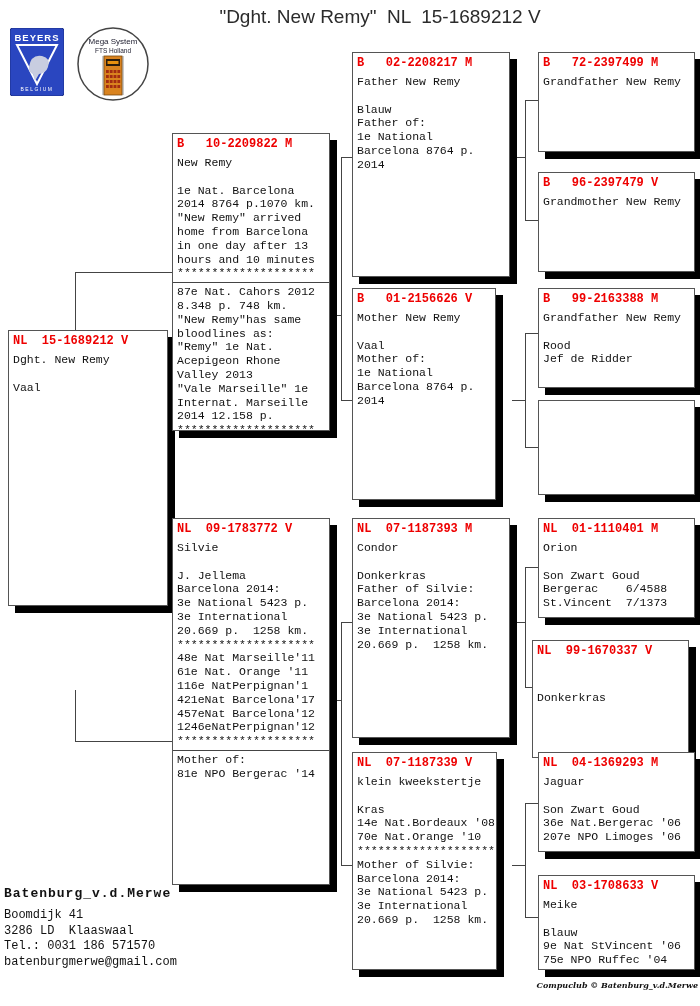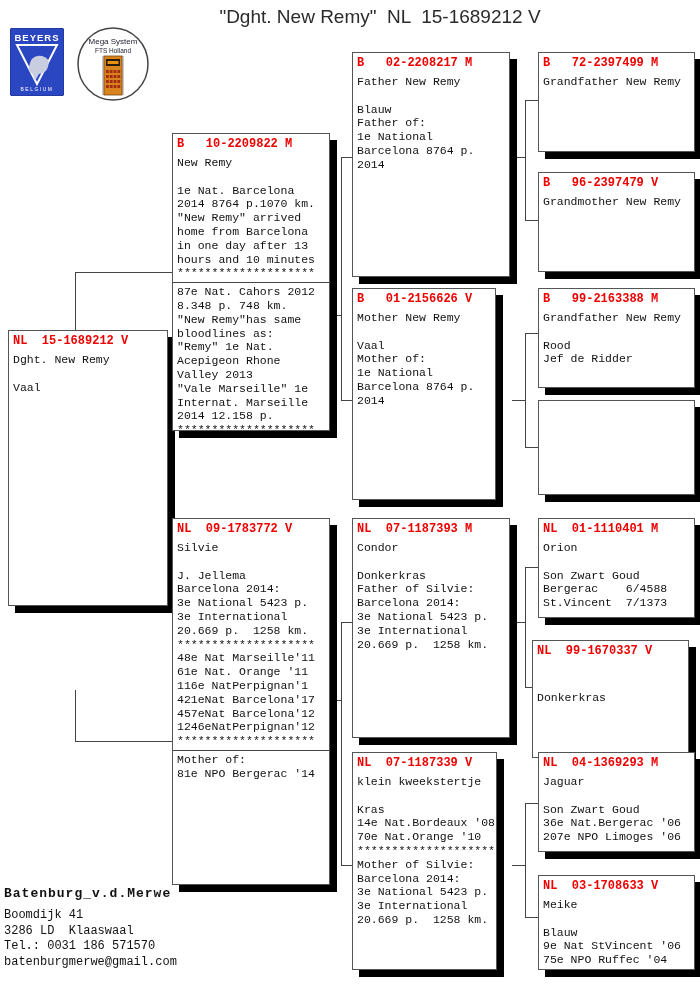--- a/index.html
+++ b/index.html
@@ -302,14 +302,15 @@
     </div>
 
   <div class="contact">
     <div class="cname">Batenburg_v.d.Merwe</div>
     <div class="cline">Boomdijk 41</div>
     <div class="cline">3286 LD  Klaaswaal</div>
     <div class="cline">Tel.: 0031 186 571570</div>
     <div class="cline">batenburgmerwe@gmail.com</div>
   </div>
 
+  <div class="footer">Compuclub © Batenburg_v.d.Merwe</div>
 
 </div>
 
 </body></html>

